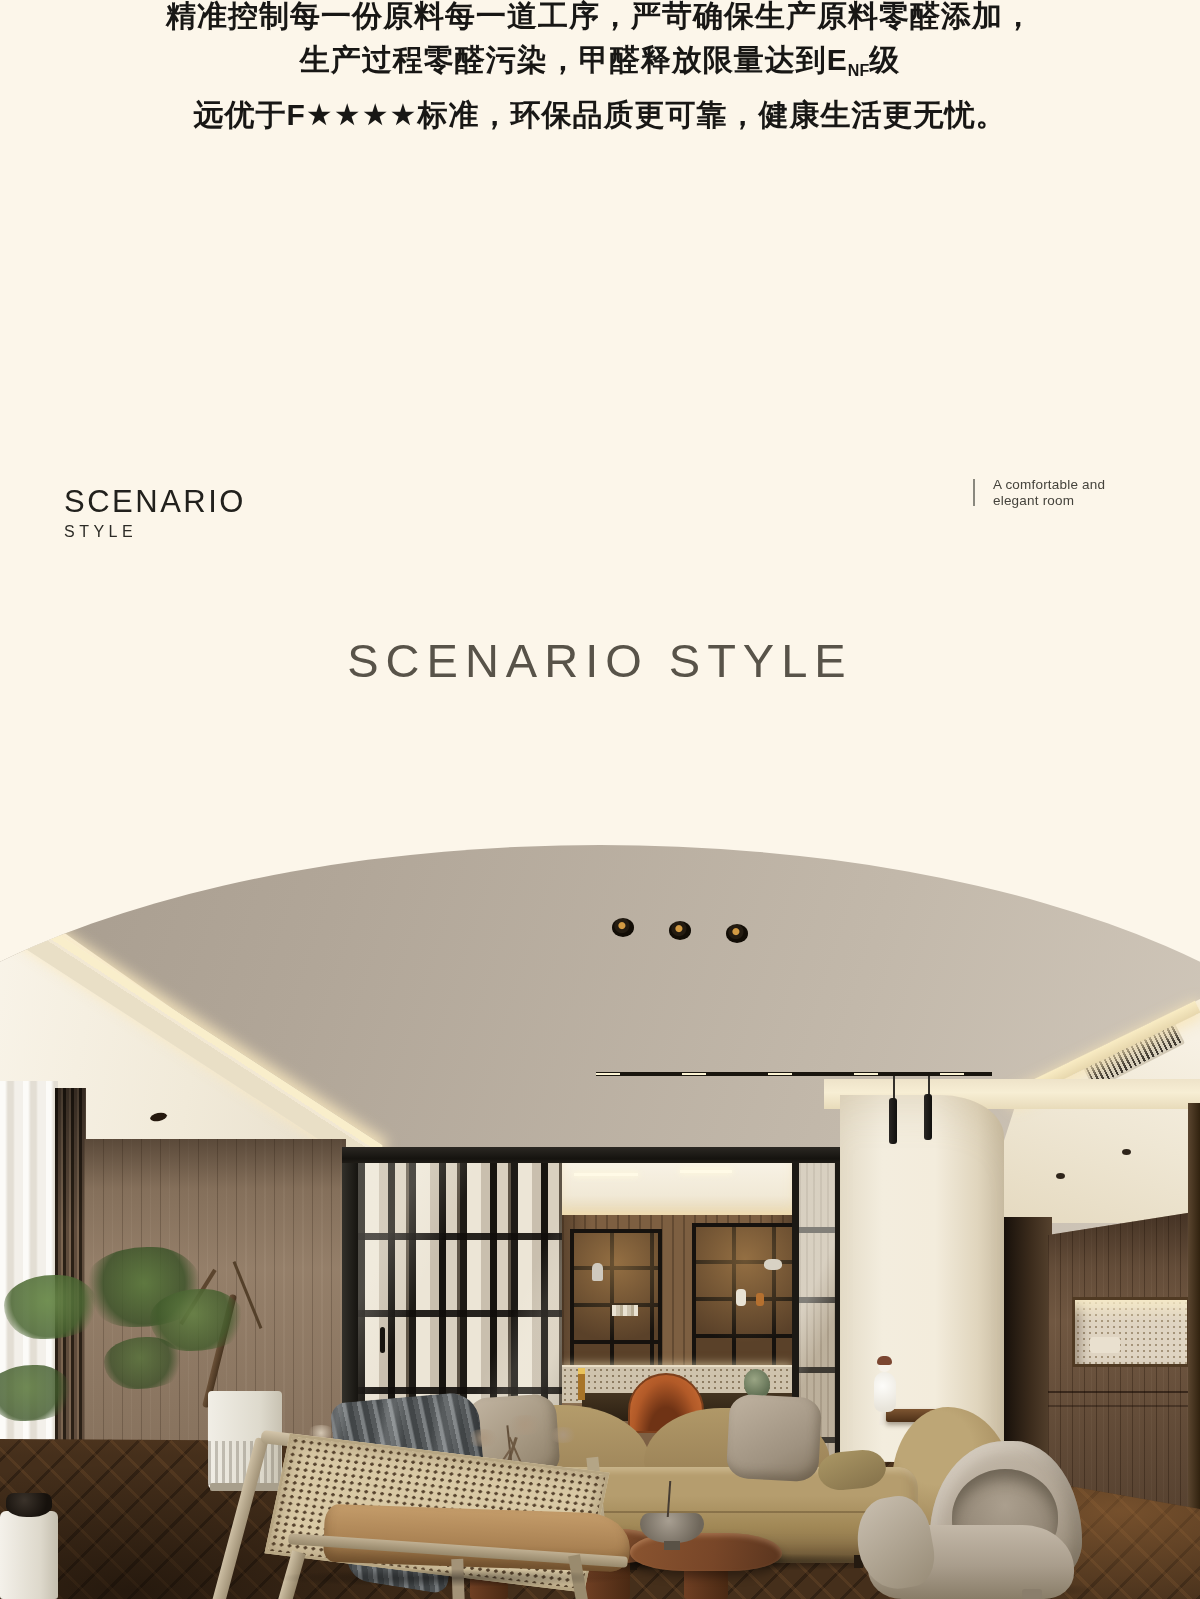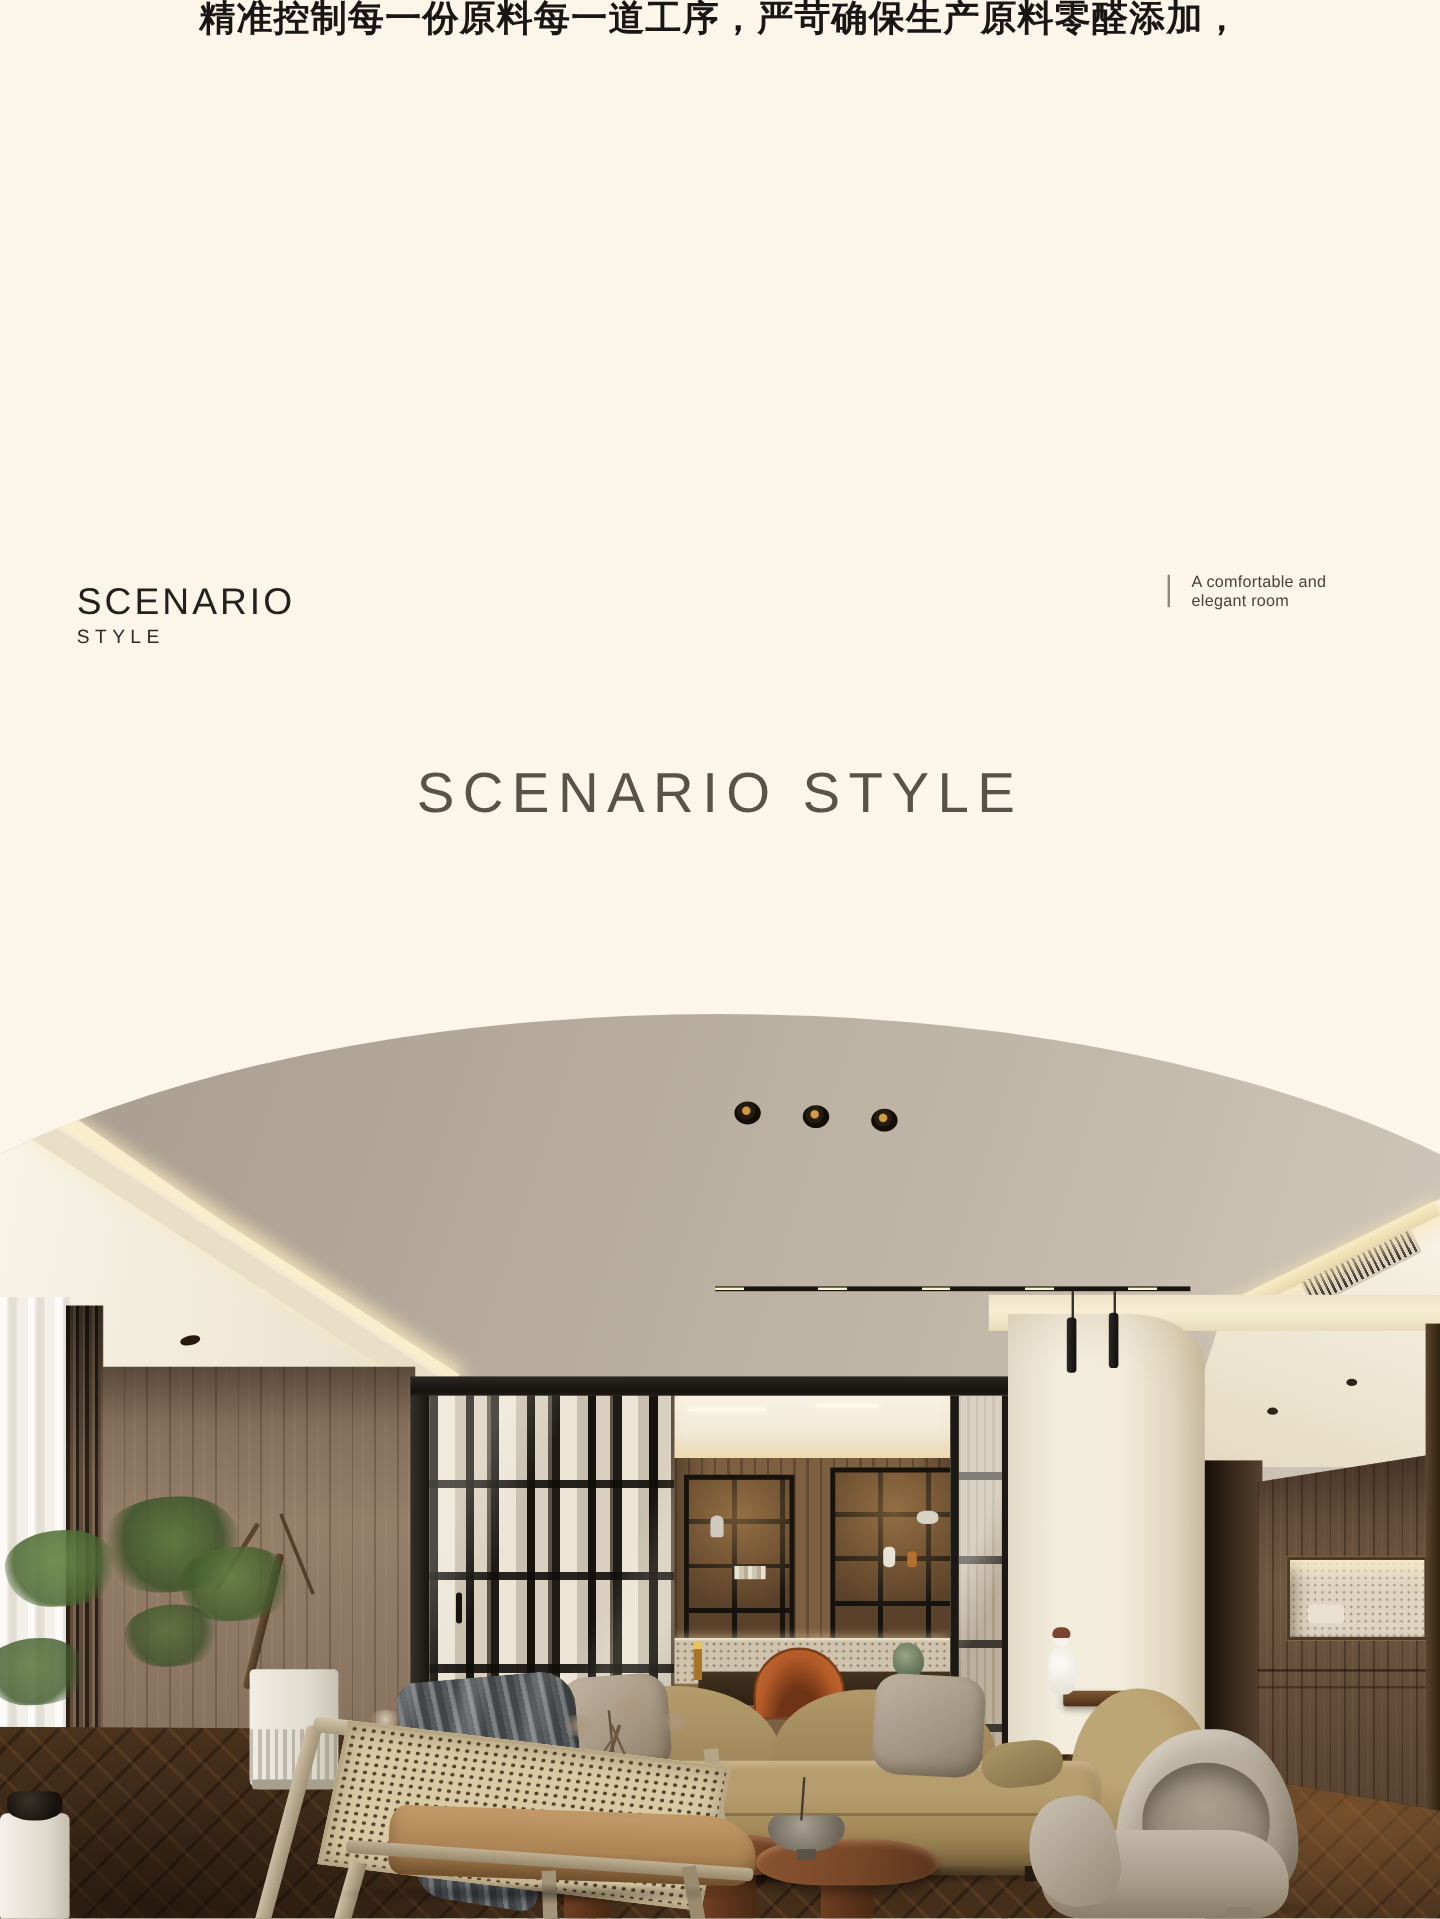--- a/index.html
+++ b/index.html
@@ -303,20 +303,22 @@
     background:linear-gradient(150deg,#cac0b1,#978b76);}
   .ac-leg{left:1022px;top:744px;width:20px;height:10px;background:#8a7e6c;border-radius:3px;}
 </style>
 </head>
 <body>
 
 <div class="page">
 
   <div class="intro">
     <div class="intro-line">精准控制每一份原料每一道工序，严苛确保生产原料零醛添加，</div>
+    <div class="intro-line"><span>生产过程零醛污染，甲醛释放限量达到E</span><sub class="sub">NF</sub><span>级</span></div>
+    <div class="intro-line">远优于F★★★★标准，环保品质更可靠，健康生活更无忧。</div>
   </div>
 
   <div class="artistic">
     <div class="artistic-title">SCENARIO</div>
     <div class="artistic-sub">STYLE</div>
   </div>
 
   <div class="room-note">
     <div class="room-note-bar"></div>
     <div class="room-note-text">A comfortable and

